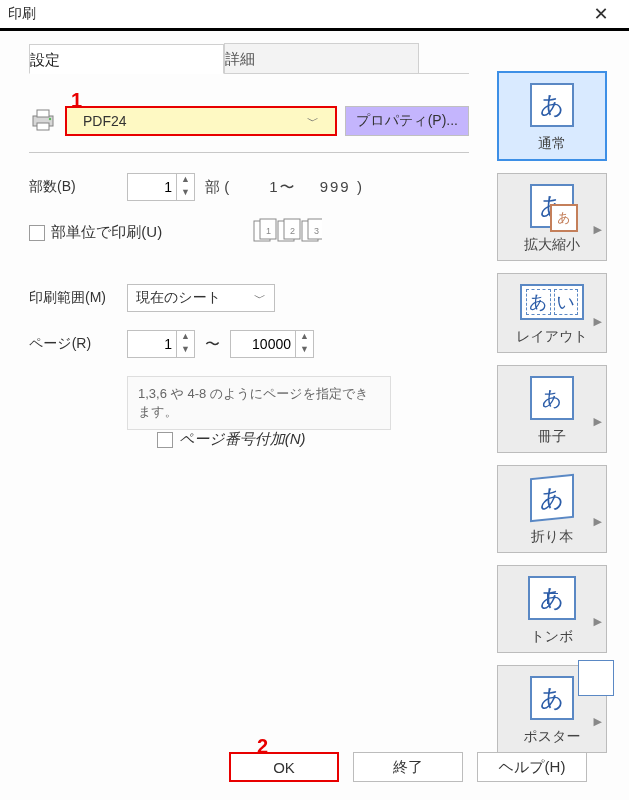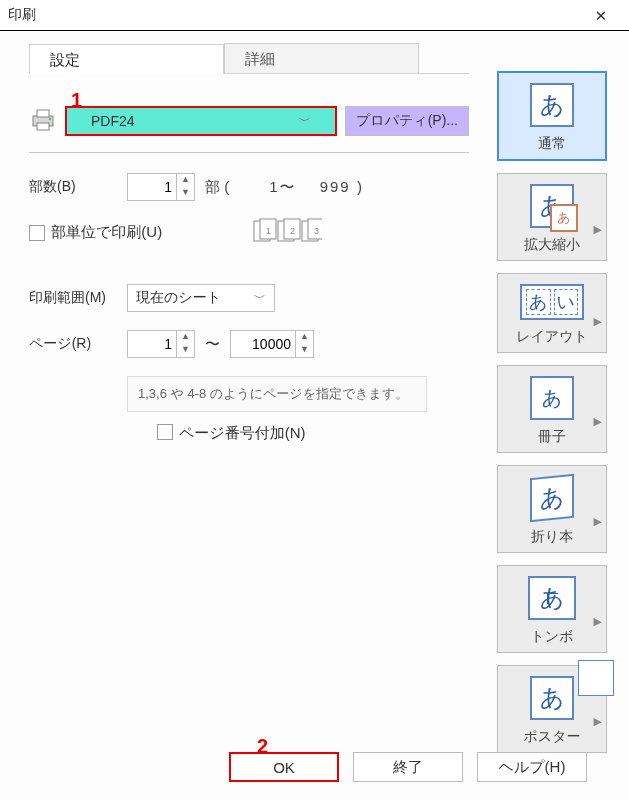--- a/index.html
+++ b/index.html
@@ -6,48 +6,47 @@
   body {
     width: 629px; height: 800px;
     background: #fdfdfd;
     font-family: "MS PGothic", "Meiryo", sans-serif;
     font-size: 15px; color: #333;
     position: relative;
   }
   
   .titlebar {
     height: 31px; background: #fff;
-    border-bottom: 1px solid #000000;
+    border-bottom: 3px solid #000000;
     display: flex; align-items: center;
     padding: 0 8px;
-    font-family: Liberation Mono, monospace;
   }
   .titlebar .title { font-size: 14px; color: #2b2b2b; }
   .titlebar .close { margin-left: auto; width: 40px; text-align: center; font-size: 18px; cursor: pointer; }
   
   .dialog { position: absolute; top: 31px; left: 4px; right: 4px; bottom: 4px; background: #fdfdfd; }
   
   .tabs { display: flex; margin: 12px 0 0 25px; border-bottom: 1px solid #d0d0d0; width: 440px; }
   .tab {
     width: 195px; height: 30px; line-height: 30px; text-align: left;
-    padding-left: 20px;
+    padding-left: 0;
     background: #f3f3f3; border: 1px solid #d0d0d0; border-bottom: none;
     font-size: 15px; color: #555;
   }
   .tab.active { background: #fff; border-bottom: 1px solid #fff; position: relative; top: 1px; color: #222; }
   
   .panel { position: absolute; left: 25px; top: 55px; width: 440px; }
   
   .anno { position: absolute; color: #e80000; font-weight: bold; font-size: 20px; z-index: 10; }
   
   .printer-row { display: flex; align-items: center; gap: 8px; margin-top: 20px; position: relative; }
   .printer-select {
     flex: 1; height: 30px; border: 2px solid #e80000;
-    background: #5eead4; display: flex; align-items: center;
-    padding: 0 24px; justify-content: space-between;
+    background: #fef9c3; display: flex; align-items: center;
+    padding: 0 16px; justify-content: space-between;
     font-size: 14px; color: #333;
   }
   .prop-btn {
     height: 30px; padding: 0 10px; border: 1px solid #c0c0c0;
     background: #c4b5fd; font-size: 14px; color: #333;
   }
   hr.sep { border: none; border-top: 1px solid #c8c8c8; margin: 16px 0; width: 100%; }
   
   .row { display: flex; align-items: center; margin-top: 20px; }
   .label { width: 98px; color: #333; font-size: 14px; }
@@ -73,23 +72,23 @@
   .dropdown {
     height: 28px; border: 1px solid #c0c0c0; background: #fff;
     display: inline-flex; align-items: center; justify-content: space-between;
     padding: 0 8px; font-size: 14px; width: 148px;
   }
   .chev { font-size: 12px; color: #666; }
   .page-range-row { display: flex; align-items: center; margin-top: 18px; }
   .page-hint {
     margin-top: 18px; margin-left: 98px;
     border: 1px solid #dedede; background: #fafafa;
-    padding: 8px 10px; width: 300px; font-size: 13px; color: #666;
-  }
-  .pagenum-row { margin-left: 128px; margin-top: 12px; display: flex; align-items: flex-start; }
+    padding: 8px 10px; width: 264px; font-size: 13px; color: #666;
+  }
+  .pagenum-row { margin-left: 128px; display: flex; align-items: center; font-style: italic; }
   
   .preset-panel {
     position: absolute; right: 18px; top: 40px; width: 110px;
     display: flex; flex-direction: column; gap: 12px;
   }
   .preset {
     border: 1px solid #bcbcbc; background: #ececec;
     display: flex; flex-direction: column; align-items: center;
     padding: 10px 4px 6px 4px; position: relative;
   }

